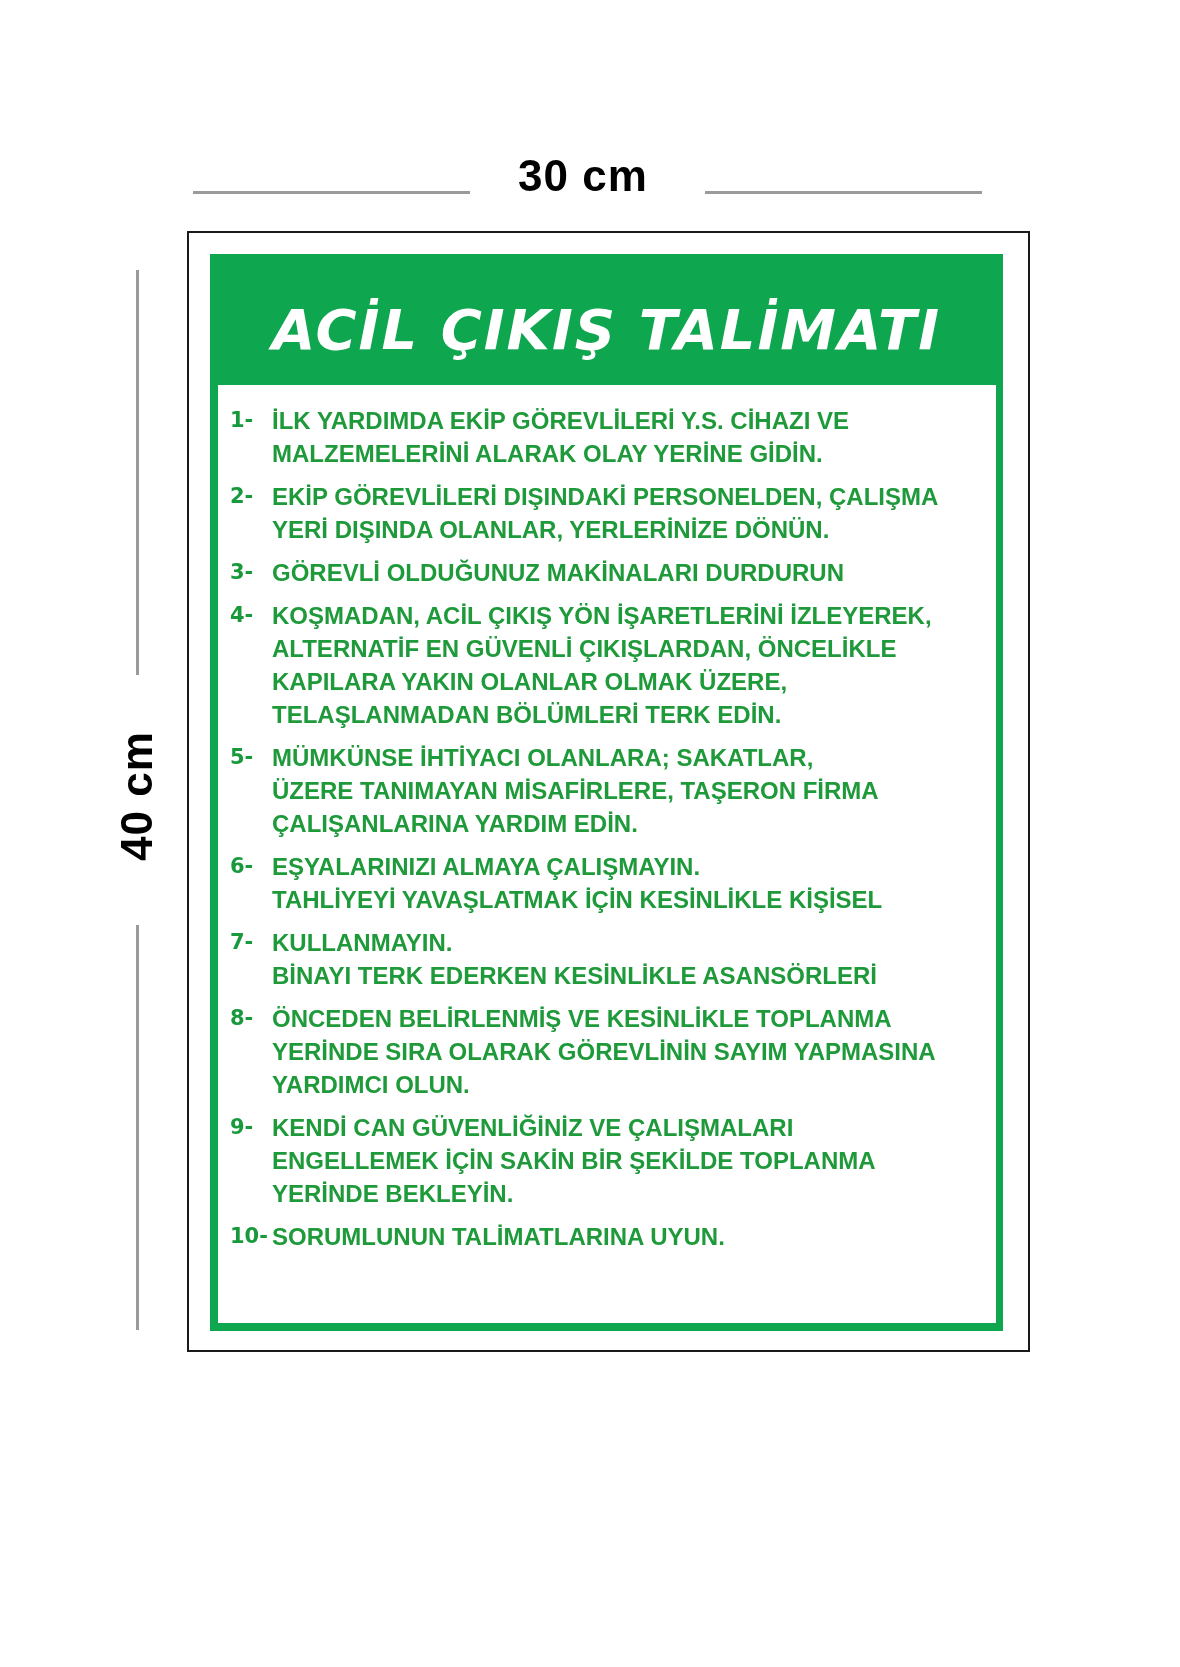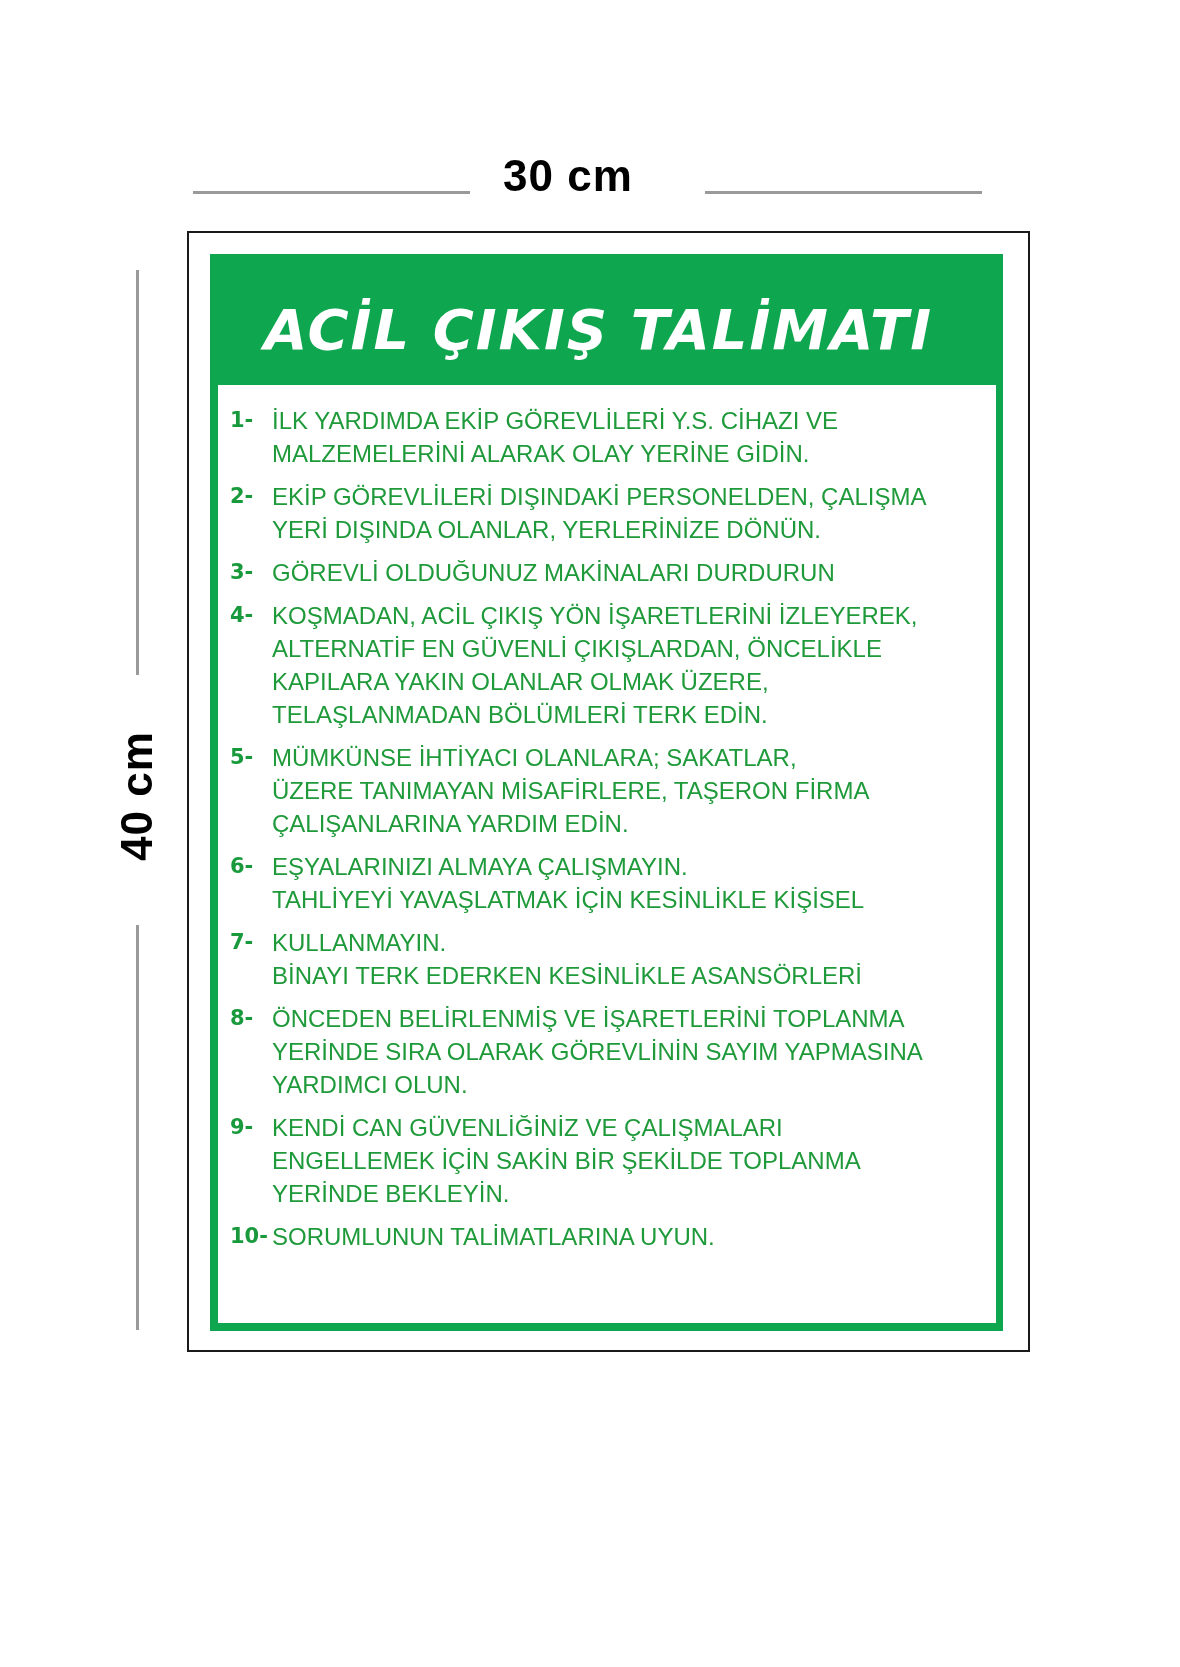--- a/index.html
+++ b/index.html
@@ -1,33 +1,33 @@
 <!DOCTYPE html>
 <html><head>
 <meta charset="utf-8">
 <style>
   html, body { margin:0; padding:0; background:#ffffff; }
   body { width:1180px; height:1667px; position:relative; overflow:hidden; font-family:"Liberation Sans", sans-serif; }
 
   .dim-label { position:absolute; font-family:"Liberation Sans", sans-serif; font-weight:bold; color:#000; }
-  .dim-h { left:503px; top:150px; width:160px; font-size:44px; line-height:52px; letter-spacing:1px; }
+  .dim-h { left:503px; top:150px; width:160px; text-align:center; font-size:44px; line-height:52px; letter-spacing:1px; }
   .dim-line-h { position:absolute; height:3px; background:#9a9a9a; top:191px; }
   .dim-line-v { position:absolute; width:3px; background:#9a9a9a; left:136px; }
   .dim-v { position:absolute; left:137px; top:796px; transform:translate(-50%,-50%) rotate(-90deg); font-size:44px; line-height:52px; font-weight:bold; white-space:nowrap; letter-spacing:1px; }
 
   .sign-outer { position:absolute; left:187px; top:231px; width:839px; height:1117px; border:2px solid #1a1a1a; background:#fff; }
   .sign-green { position:absolute; left:210px; top:254px; width:793px; height:1077px; background:#0ea64f; }
-  .title { position:absolute; left:202px; top:290px; width:793px; text-align:center; color:#fff; font-family:"DejaVu Sans", sans-serif; font-weight:bold; font-style:italic; font-size:56px; line-height:80px; letter-spacing:2px; }
+  .title { position:absolute; left:210px; top:290px; width:793px; text-align:center; color:#fff; font-family:"DejaVu Sans", sans-serif; font-weight:bold; font-style:italic; font-size:56px; line-height:80px; letter-spacing:2px; }
   .sign-inner { position:absolute; left:218px; top:385px; width:778px; height:938px; background:#fff; }
 
   .items { position:absolute; left:230px; top:404px; width:760px; margin:0; padding:0; list-style:none; }
   .item { display:flex; align-items:flex-start; margin-bottom:10px; }
   .num { flex:0 0 42px; color:#189a3c; font-weight:bold; font-size:21px; line-height:33px; font-family:"DejaVu Sans", sans-serif; }
   .txt { flex:1; color:#1f9a3a; font-size:24px; line-height:33px; font-family:"Liberation Sans", sans-serif; }
-  .line { display:block; white-space:nowrap; }
+  .line { display:block; white-space:nowrap;font-weight:bold; }
 </style>
 </head>
 <body>
 
 <div class="dim-line-h" style="left:193px; width:277px;"></div>
 <div class="dim-label dim-h">30 cm</div>
 <div class="dim-line-h" style="left:705px; width:277px;"></div>
 
 <div class="dim-line-v" style="top:270px; height:405px;"></div>
 <div class="dim-v">40 cm</div>
@@ -86,21 +86,21 @@
   <li class="item">
     <span class="num">7-</span>
     <span class="txt">
       <span class="line">KULLANMAYIN.</span>
       <span class="line">BİNAYI TERK EDERKEN KESİNLİKLE ASANSÖRLERİ</span>
     </span>
   </li>
   <li class="item">
     <span class="num">8-</span>
     <span class="txt">
-      <span class="line">ÖNCEDEN BELİRLENMİŞ VE İŞARETLERİNİ TOPLANMA</span>
+      <span class="line">ÖNCEDEN BELİRLENMİŞ VE KESİNLİKLE TOPLANMA</span>
       <span class="line">YERİNDE SIRA OLARAK GÖREVLİNİN SAYIM YAPMASINA</span>
       <span class="line">YARDIMCI OLUN.</span>
     </span>
   </li>
   <li class="item">
     <span class="num">9-</span>
     <span class="txt">
       <span class="line">KENDİ CAN GÜVENLİĞİNİZ VE ÇALIŞMALARI</span>
       <span class="line">ENGELLEMEK İÇİN SAKİN BİR ŞEKİLDE TOPLANMA</span>
       <span class="line">YERİNDE BEKLEYİN.</span>

